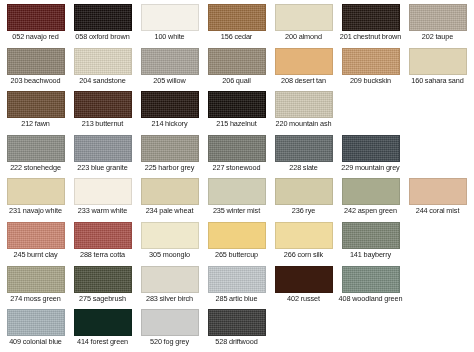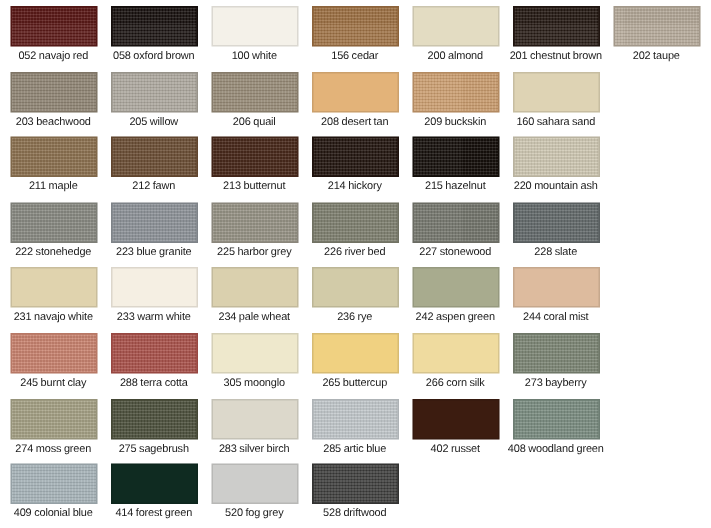--- a/index.html
+++ b/index.html
@@ -127,20 +127,24 @@
         <div class="swatch-label">202 taupe</div>
       </div>
     </div>
     <div class="row-gap"></div>
     <div class="swatch-row">
       <div class="swatch-cell">
         <div class="swatch-chip" style="background-color: rgb(142, 131, 114);"></div>
         <div class="swatch-label">203 beachwood</div>
       </div>
       <div class="swatch-cell">
+        <div class="swatch-chip" style="background-color: rgb(222, 214, 193);"></div>
+        <div class="swatch-label">204 sandstone</div>
+      </div>
+      <div class="swatch-cell">
         <div class="swatch-chip" style="background-color: rgb(169, 164, 154);"></div>
         <div class="swatch-label">205 willow</div>
       </div>
       <div class="swatch-cell">
         <div class="swatch-chip" style="background-color: rgb(150, 138, 118);"></div>
         <div class="swatch-label">206 quail</div>
       </div>
       <div class="swatch-cell">
         <div class="swatch-chip smooth" style="background-color: rgb(227, 179, 121);"></div>
         <div class="swatch-label">208 desert tan</div>
@@ -150,24 +154,20 @@
         <div class="swatch-label">209 buckskin</div>
       </div>
       <div class="swatch-cell">
         <div class="swatch-chip smooth" style="background-color: rgb(222, 211, 180);"></div>
         <div class="swatch-label">160 sahara sand</div>
       </div>
     </div>
     <div class="row-gap"></div>
     <div class="swatch-row">
       <div class="swatch-cell">
-        <div class="swatch-chip" style="background-color: rgb(143, 116, 83);"></div>
-        <div class="swatch-label">211 maple</div>
-      </div>
-      <div class="swatch-cell">
         <div class="swatch-chip" style="background-color: rgb(107, 77, 52);"></div>
         <div class="swatch-label">212 fawn</div>
       </div>
       <div class="swatch-cell">
         <div class="swatch-chip" style="background-color: rgb(74, 42, 28);"></div>
         <div class="swatch-label">213 butternut</div>
       </div>
       <div class="swatch-cell">
         <div class="swatch-chip" style="background-color: rgb(34, 21, 15);"></div>
         <div class="swatch-label">214 hickory</div>
@@ -189,47 +189,51 @@
       </div>
       <div class="swatch-cell">
         <div class="swatch-chip" style="background-color: rgb(141, 146, 152);"></div>
         <div class="swatch-label">223 blue granite</div>
       </div>
       <div class="swatch-cell">
         <div class="swatch-chip" style="background-color: rgb(154, 150, 137);"></div>
         <div class="swatch-label">225 harbor grey</div>
       </div>
       <div class="swatch-cell">
-        <div class="swatch-chip" style="background-color: rgb(126, 127, 111);"></div>
-        <div class="swatch-label">226 river bed</div>
-      </div>
-      <div class="swatch-cell">
         <div class="swatch-chip" style="background-color: rgb(118, 120, 111);"></div>
         <div class="swatch-label">227 stonewood</div>
       </div>
       <div class="swatch-cell">
         <div class="swatch-chip" style="background-color: rgb(98, 105, 106);"></div>
         <div class="swatch-label">228 slate</div>
       </div>
+      <div class="swatch-cell">
+        <div class="swatch-chip" style="background-color: rgb(64, 72, 78);"></div>
+        <div class="swatch-label">229 mountain grey</div>
+      </div>
     </div>
     <div class="row-gap"></div>
     <div class="swatch-row">
       <div class="swatch-cell">
         <div class="swatch-chip smooth" style="background-color: rgb(224, 211, 174);"></div>
         <div class="swatch-label">231 navajo white</div>
       </div>
       <div class="swatch-cell">
         <div class="swatch-chip smooth" style="background-color: rgb(245, 239, 227);"></div>
         <div class="swatch-label">233 warm white</div>
       </div>
       <div class="swatch-cell">
         <div class="swatch-chip smooth" style="background-color: rgb(218, 208, 174);"></div>
         <div class="swatch-label">234 pale wheat</div>
       </div>
       <div class="swatch-cell">
+        <div class="swatch-chip smooth" style="background-color: rgb(207, 205, 181);"></div>
+        <div class="swatch-label">235 winter mist</div>
+      </div>
+      <div class="swatch-cell">
         <div class="swatch-chip smooth" style="background-color: rgb(210, 203, 168);"></div>
         <div class="swatch-label">236 rye</div>
       </div>
       <div class="swatch-cell">
         <div class="swatch-chip smooth" style="background-color: rgb(168, 171, 142);"></div>
         <div class="swatch-label">242 aspen green</div>
       </div>
       <div class="swatch-cell">
         <div class="swatch-chip smooth" style="background-color: rgb(221, 187, 158);"></div>
         <div class="swatch-label">244 coral mist</div>
@@ -252,21 +256,21 @@
       <div class="swatch-cell">
         <div class="swatch-chip smooth" style="background-color: rgb(240, 209, 129);"></div>
         <div class="swatch-label">265 buttercup</div>
       </div>
       <div class="swatch-cell">
         <div class="swatch-chip smooth" style="background-color: rgb(239, 219, 159);"></div>
         <div class="swatch-label">266 corn silk</div>
       </div>
       <div class="swatch-cell">
         <div class="swatch-chip" style="background-color: rgb(124, 133, 116);"></div>
-        <div class="swatch-label">273 bayberry</div>
+        <div class="swatch-label">141 bayberry</div>
       </div>
     </div>
     <div class="row-gap"></div>
     <div class="swatch-row">
       <div class="swatch-cell">
         <div class="swatch-chip" style="background-color: rgb(168, 164, 136);"></div>
         <div class="swatch-label">274 moss green</div>
       </div>
       <div class="swatch-cell">
         <div class="swatch-chip" style="background-color: rgb(76, 80, 60);"></div>

